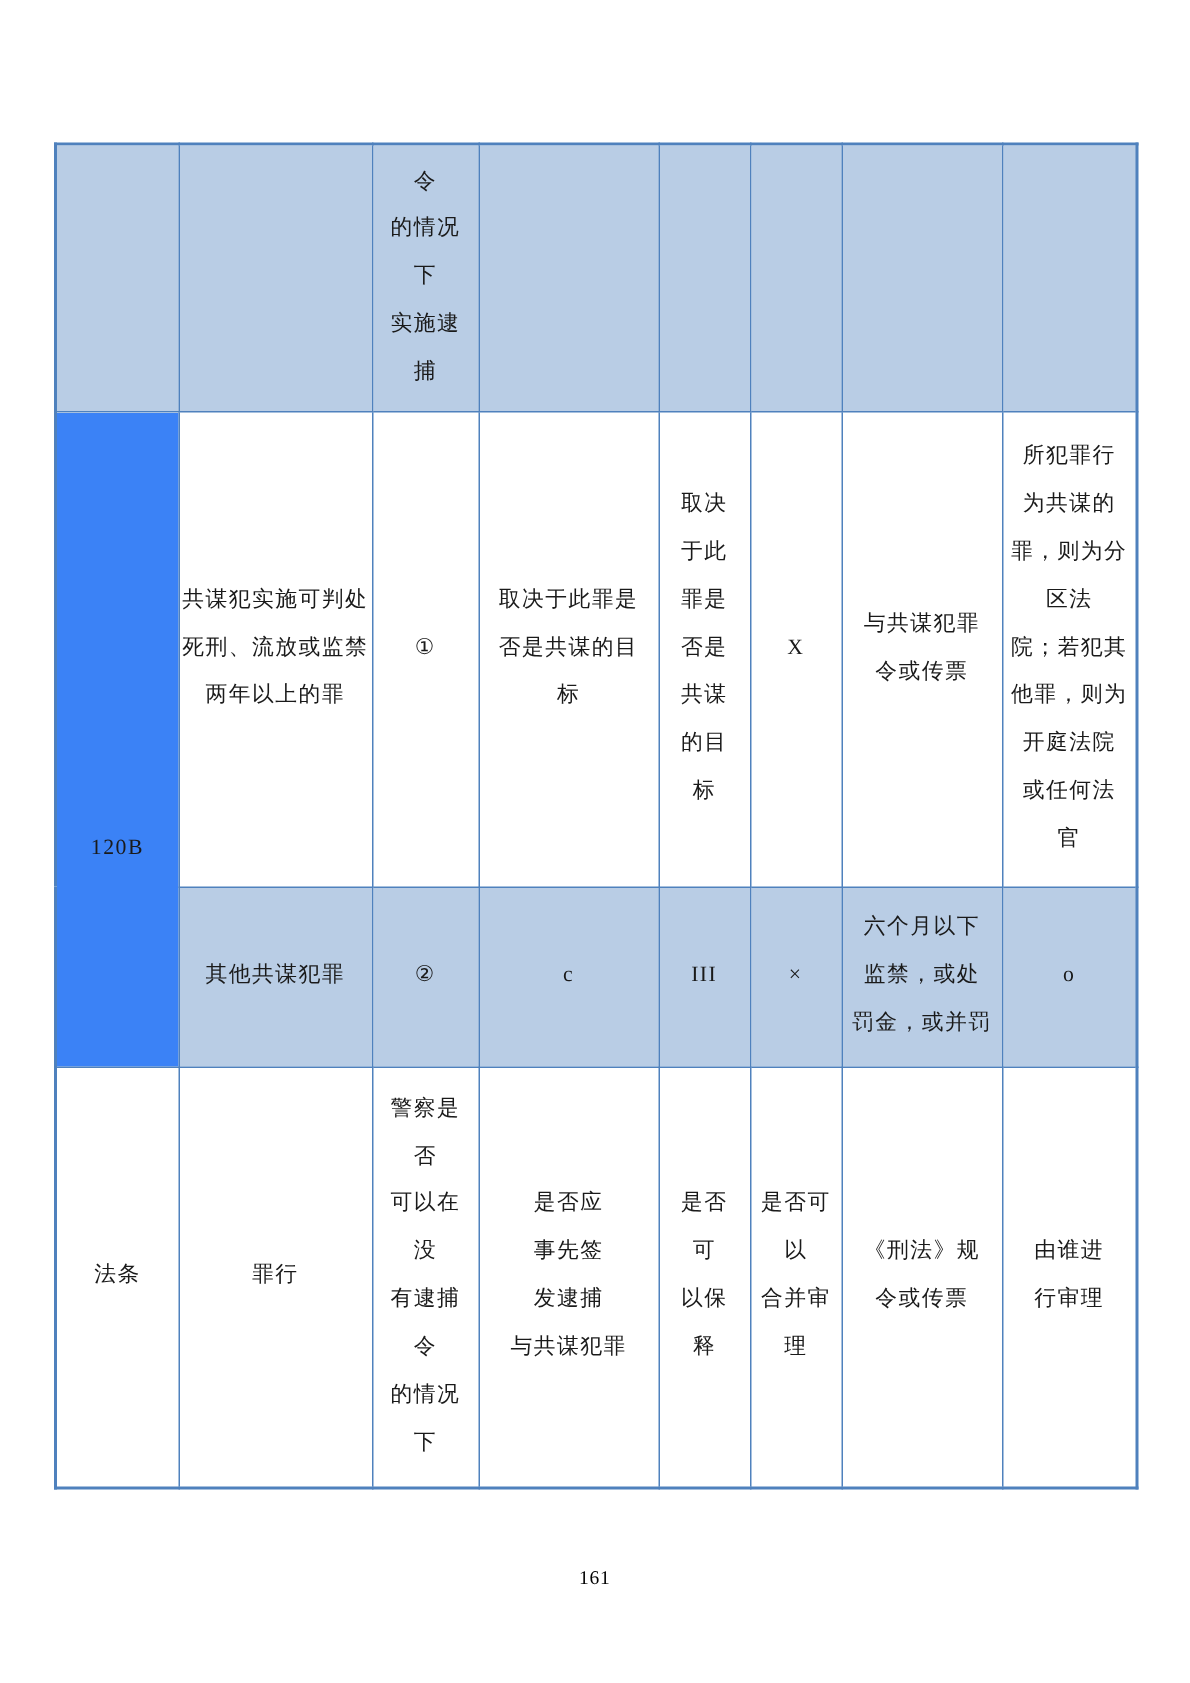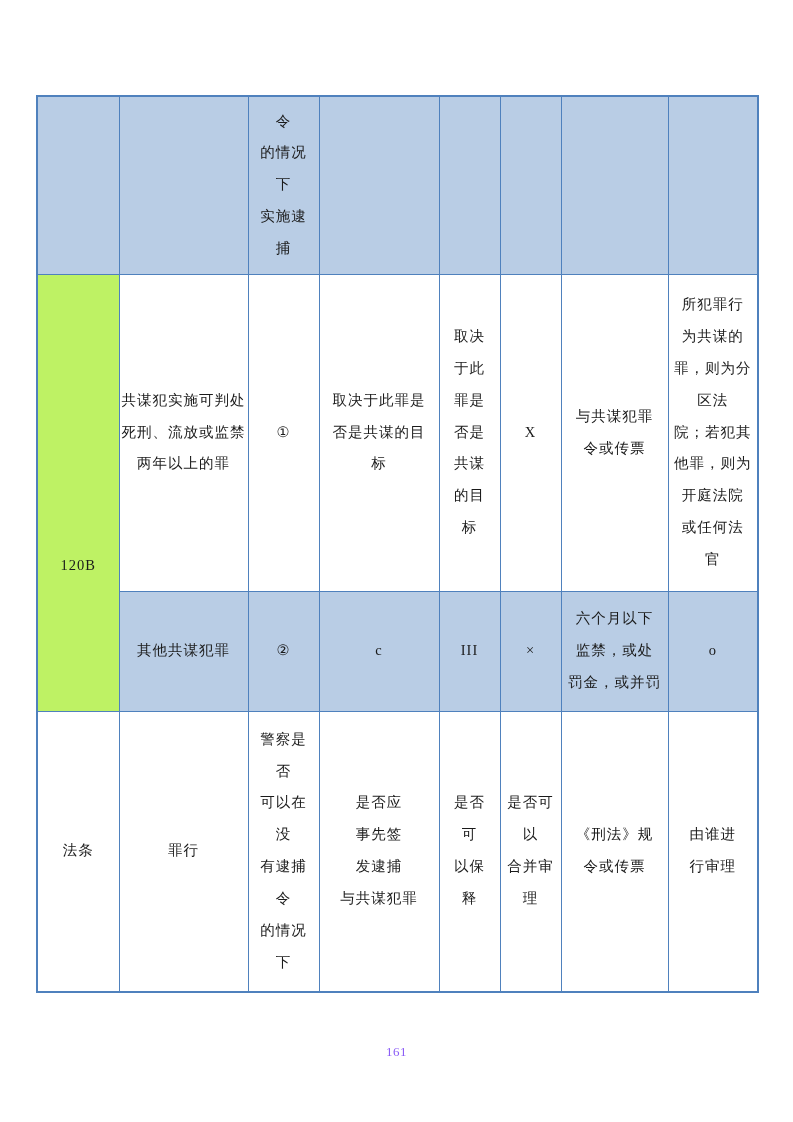--- a/index.html
+++ b/index.html
@@ -32,32 +32,32 @@
     line-height: 2.2;
     letter-spacing: 1px;
     white-space: pre-line;
     padding: 0 1px;
     overflow: hidden;
   }
   tr.shaded td {
     background: #B9CDE5;
   }
   td.merged-article {
-    background: #bef264;
+    background: #3b82f6;
     padding-top: 146px; 
   }
   .page-number {
     position: absolute;
     top: 1044px;
     left: 0;
     width: 793px;
     text-align: center;
     font-size: 13px;
     letter-spacing: 0.5px;
-    color: #8b5cf6;
+    color: #000000;
   }
 </style>
 </head>
 <body>
 
 <div>
 
   <table class="law-table">
     <colgroup>
       <col style="width:82px">

